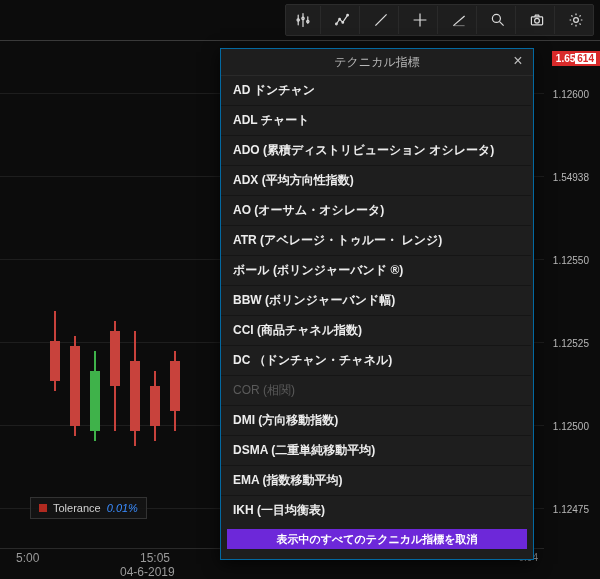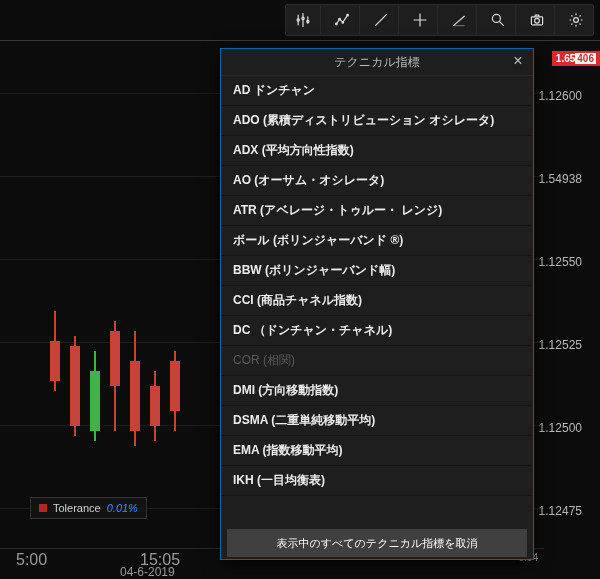--- a/index.html
+++ b/index.html
@@ -56,22 +56,22 @@
   .y-axis {
     position: absolute;
     top: 40px;
     right: 0;
     bottom: 30px;
     width: 56px;
     border-top: 1px solid #3a3a3a;
   }
   .ylabel {
     position: absolute;
-    right: 18px;
-    font-size: 12px;
+    right: 11px;
+    font-size: 10px;
     color: #b8b8b8;
   }
   .price-tag {
     position: absolute;
     right: 0;
     top: 10px;
     background: #d92b2b;
     color: #fff;
     font-size: 10px;
     font-weight: bold;
@@ -118,21 +118,21 @@
   .x-axis {
     position: absolute;
     bottom: 0; left: 0; right: 56px;
     height: 30px;
     border-top: 1px solid #2a2a2a;
     background:#0c0c0c;
   }
   .xlabel {
     position: absolute;
     top: 2px;
-    font-size: 16px;
+    font-size: 12px;
     color: #9a9a9a;
   }
   .x-date {
     position: absolute;
     top: 16px;
     font-size: 12px;
     color: #9a9a9a;
   }
 
   
@@ -195,25 +195,25 @@
   .panel-item.disabled {
     color: #5a5a5a;
     font-weight: normal;
   }
   .panel-footer {
     height: 24px;
     padding: 4px 6px 6px 6px;
   }
   .panel-footer .btn {
     width: 100%;
-    height: 28px;
-    background: #404040;
+    height: 20px;
+    background: #6d28d9;
     color: #fff;
     font-size: 11px;
-    font-weight: normal;
+    font-weight: bold;
     display: flex;
     align-items: center;
     justify-content: center;
     cursor: pointer;
   }
 
   
   .time-right {
     position: absolute;
     font-size: 10px;
@@ -311,21 +311,21 @@
     <div class="body" style="top:345px;height:40px"></div>
   </div>
   <div class="candle red" style="left:170px;">
     <div class="wick" style="top:310px;height:80px"></div>
     <div class="body" style="top:320px;height:50px"></div>
   </div>
 </div>
 
 <div class="y-axis">
   <div class="price-tag">
-    <span>1.65</span><span class="hl">406</span>
+    <span>1.65</span><span class="hl">614</span>
   </div>
   <div class="ylabel" style="top:48px">1.12600</div>
   <div class="ylabel" style="top:131px">1.54938</div>
   <div class="ylabel" style="top:214px">1.12550</div>
   <div class="ylabel" style="top:297px">1.12525</div>
   <div class="ylabel" style="top:380px">1.12500</div>
   <div class="ylabel" style="top:463px">1.12475</div>
 </div>
 
 <div class="tolerance">
@@ -342,20 +342,21 @@
 <div class="time-right" style="right:62px; bottom:16px">0:04</div>
 
 <div class="panel">
   <div class="panel-header">
     <span>テクニカル指標</span>
     <div class="panel-close">×</div>
   </div>
   <div class="panel-list" id="panel-list">
 
   <div class="panel-item">AD ドンチャン</div>
+      <div class="panel-item">ADL チャート</div>
       <div class="panel-item">ADO (累積ディストリビューション オシレータ)</div>
       <div class="panel-item">ADX (平均方向性指数)</div>
       <div class="panel-item">AO (オーサム・オシレータ)</div>
       <div class="panel-item">ATR (アベレージ・トゥルー・ レンジ)</div>
       <div class="panel-item">ボール (ボリンジャーバンド ®)</div>
       <div class="panel-item">BBW (ボリンジャーバンド幅)</div>
       <div class="panel-item">CCI (商品チャネル指数)</div>
       <div class="panel-item">DC （ドンチャン・チャネル)</div>
       <div class="panel-item disabled">COR (相関)</div>
       <div class="panel-item">DMI (方向移動指数)</div>

